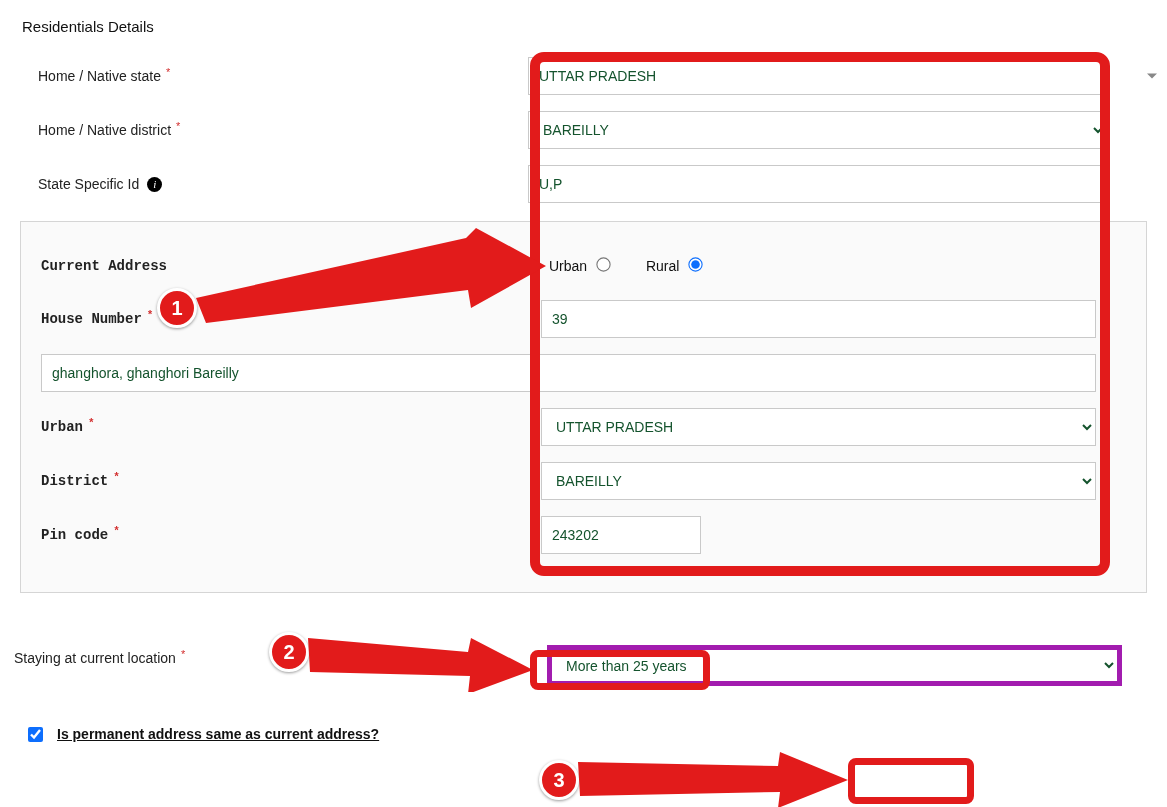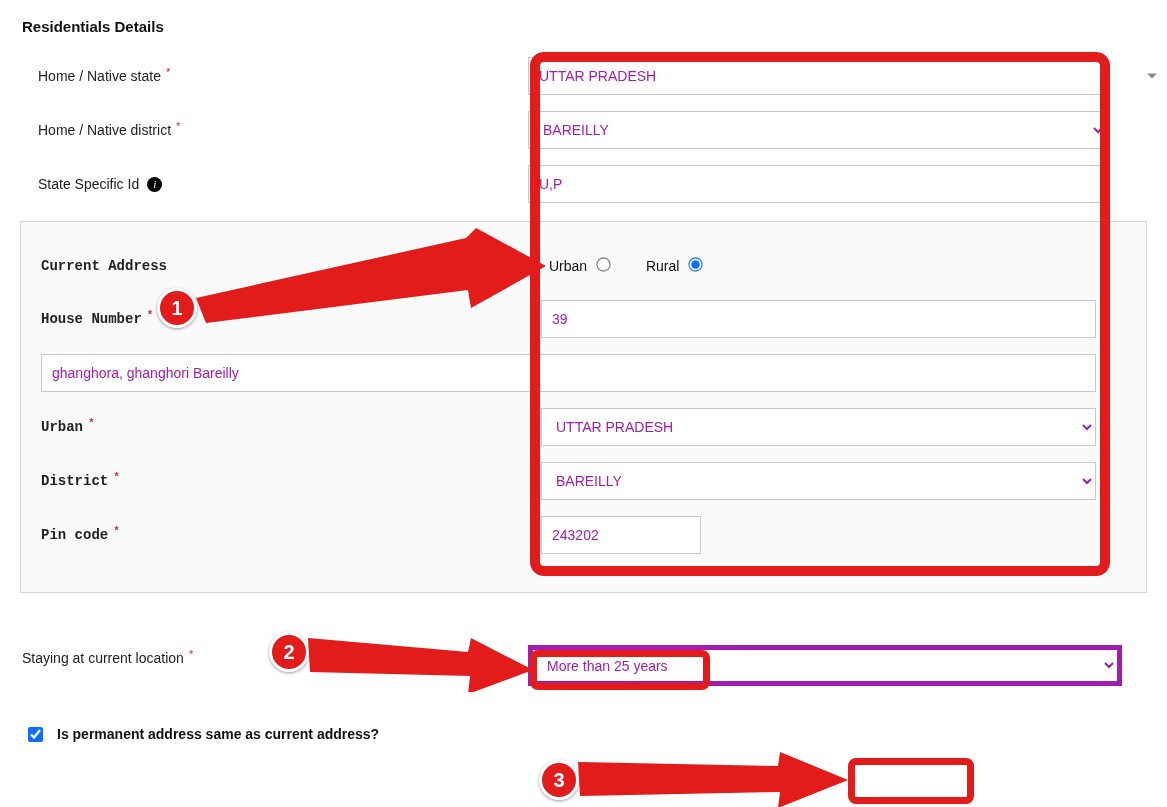--- a/index.html
+++ b/index.html
@@ -7,21 +7,21 @@
     font-family: Arial, Helvetica, sans-serif;
     font-size: 14px;
     color: #111;
     background: #fff;
     width: 1167px;
     height: 807px;
     position: relative;
     overflow: hidden;
   }
   .section-title {
-    font-weight: 700;
+    font-weight: 400;
     font-size: 15px;
     padding: 18px 0 14px 22px;
   }
   .row {
     display: flex;
     align-items: center;
     padding: 8px 0 8px 38px;
     min-height: 52px;
   }
   .row .label {
@@ -38,21 +38,21 @@
     flex: 1;
     padding-right: 60px;
   }
   select, input[type=text] {
     width: 100%;
     height: 38px;
     border: 1px solid #c9c9c9;
     padding: 0 10px;
     font-size: 14px;
     background: #fff;
-    color: #a21caf;
+    color: #14532d;
   }
   .triangle-down {
     pointer-events: none;
   }
   .state-select {
     position: relative;
   }
   .state-select .fake-arrow {
     position: absolute; right: 10px; top: 50%; transform: translateY(-50%);
     width:0;height:0;border-left:5px solid transparent;border-right:5px solid transparent;border-top:5px solid #888;
@@ -80,29 +80,29 @@
     width: 160px !important;
     background: #eef4fb;
     color: #6b6b6b;
   }
   .info-icon {
     display:inline-flex; align-items:center; justify-content:center;
     width:15px;height:15px;border-radius:50%;
     background:#000;color:#fff;font-size:11px;font-style:italic;font-family:serif;
     margin-left:4px;
   }
-  .stay-row { padding-left: 22px; margin-top: 28px; }
+  .stay-row { padding-left: 14px; margin-top: 28px; gap: 27px; }
   .stay-row .label { width: 506px; }
   .stay-row .field { padding-right: 45px; }
   .stay-select {
     height: 41px; border:5px solid #a21caf;margin-top:16px;
   }
   .chk-row {
     display:flex; align-items:center; gap:14px;
-    padding: 14px 0 0 28px; margin-top: 18px;
+    padding: 14px 0 0 28px; margin-top: 18px; text-decoration: underline;
   }
   .chk-row input[type=checkbox]{
     width:15px;height:15px; accent-color:#0d6efd;
   }
   .chk-row .lab { font-weight:700; font-size:14px; }
   .btn-row {
     display:flex; justify-content:space-between;
     padding: 42px 180px 0 280px;
   }
 

